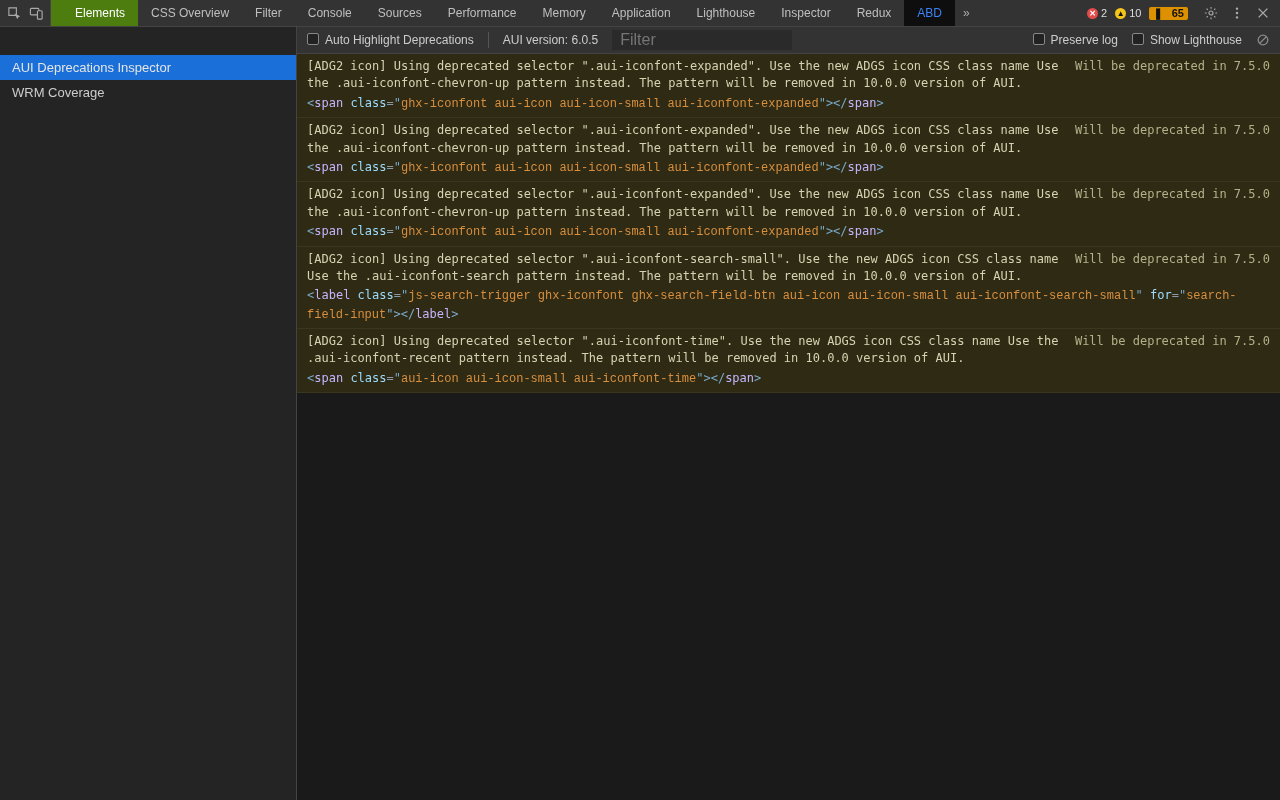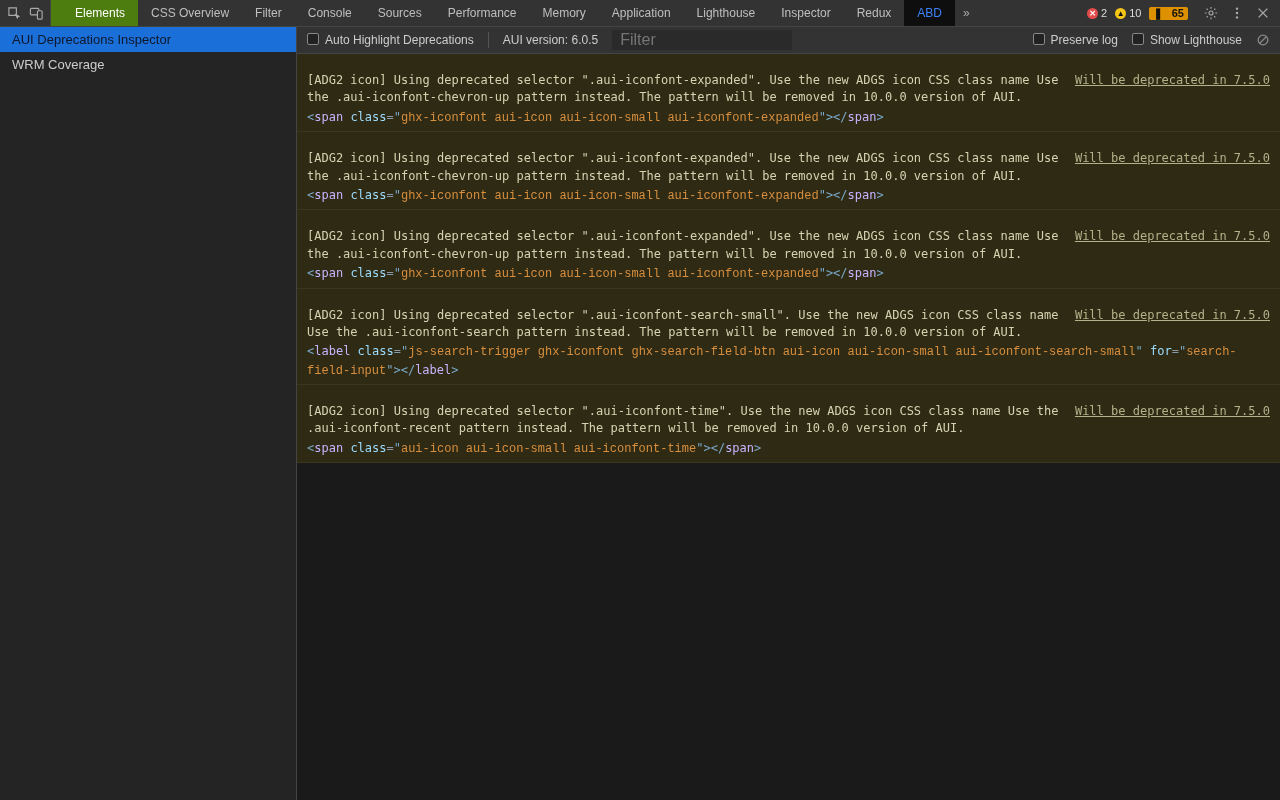--- a/index.html
+++ b/index.html
@@ -108,21 +108,22 @@
     border-right: 1px solid #444;
   }
   .sidebar .item {
     padding: 5px 12px;
     color: #ccc;
     cursor: pointer;
     font-size: 13px;
   }
   .sidebar .item.selected {
     background: #1a6fd8;
-    color: #0f172a;
+    color: #e5e5e5;
+    margin-top: 28px;
   }
 
   .content {
     flex: 1;
     display: flex;
     flex-direction: column;
     background: #1a1a1a;
     min-width: 0;
   }
 
@@ -158,39 +159,38 @@
   .toolbar .ic { width:14px; height:14px; color:#888; cursor:pointer; }
 
   
   .messages {
     flex:1;
     overflow:auto;
     font-family: Menlo, Consolas, monospace;
     font-size: 12px;
   }
   .msg {
-    padding: 18px 10px 4px 10px;
+    padding: 4px 10px 4px 10px;
     background: #2e2a14;   
     border-bottom: 1px solid #3a371e;
     line-height: 1.45;
     position: relative;
   }
   .msg .row1 {
     display:flex;
     gap: 12px;
   }
   .msg .text {
     flex:1;
     color: #d7d2b1;
     white-space: normal;
   }
   .msg .dep-link {
     white-space: nowrap;
     color: #b5b08a;
-    text-decoration: underline;
     cursor: pointer;
   }
 
   
   .snip { margin-top: 2px; }
   .tok-punc   { color:#7aa8c8; }
   .tok-tag    { color:#c4b5fd; }
   .tok-attr   { color:#9cdcfe; }
   .tok-eq     { color:#8899aa; }
   .tok-str    { color:#d98f3e;font-family:Liberation Mono, monospace; }

